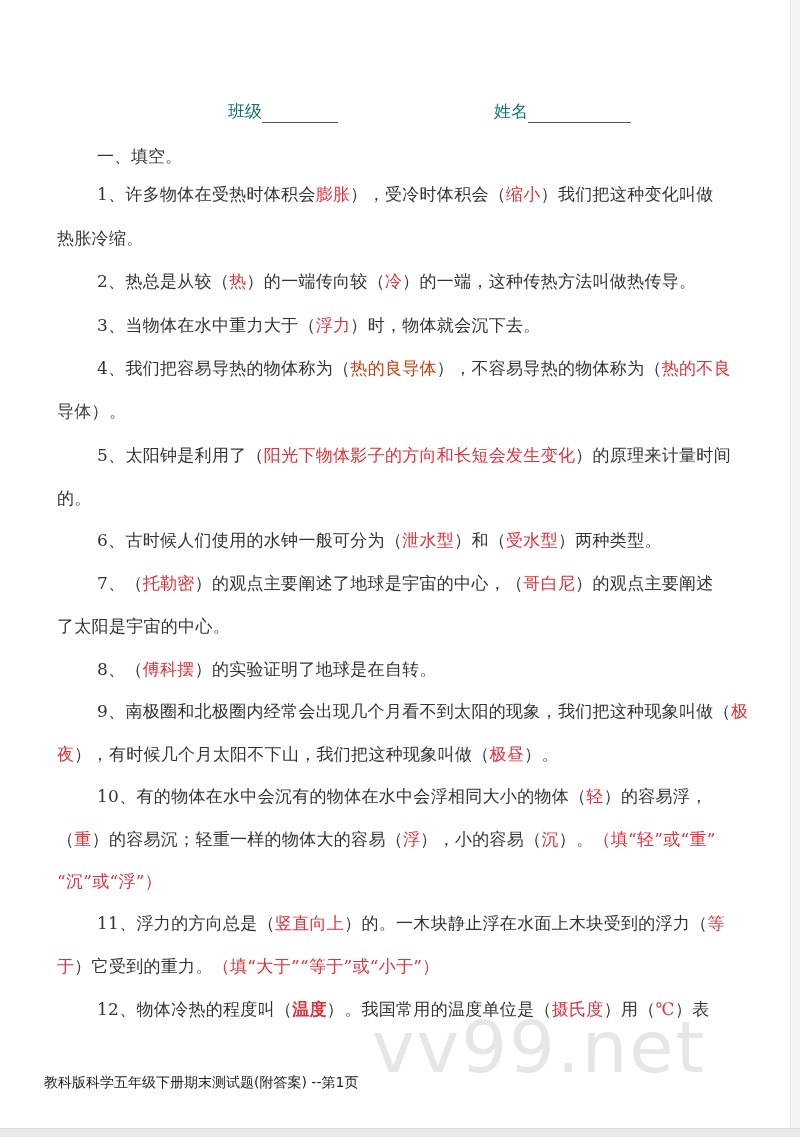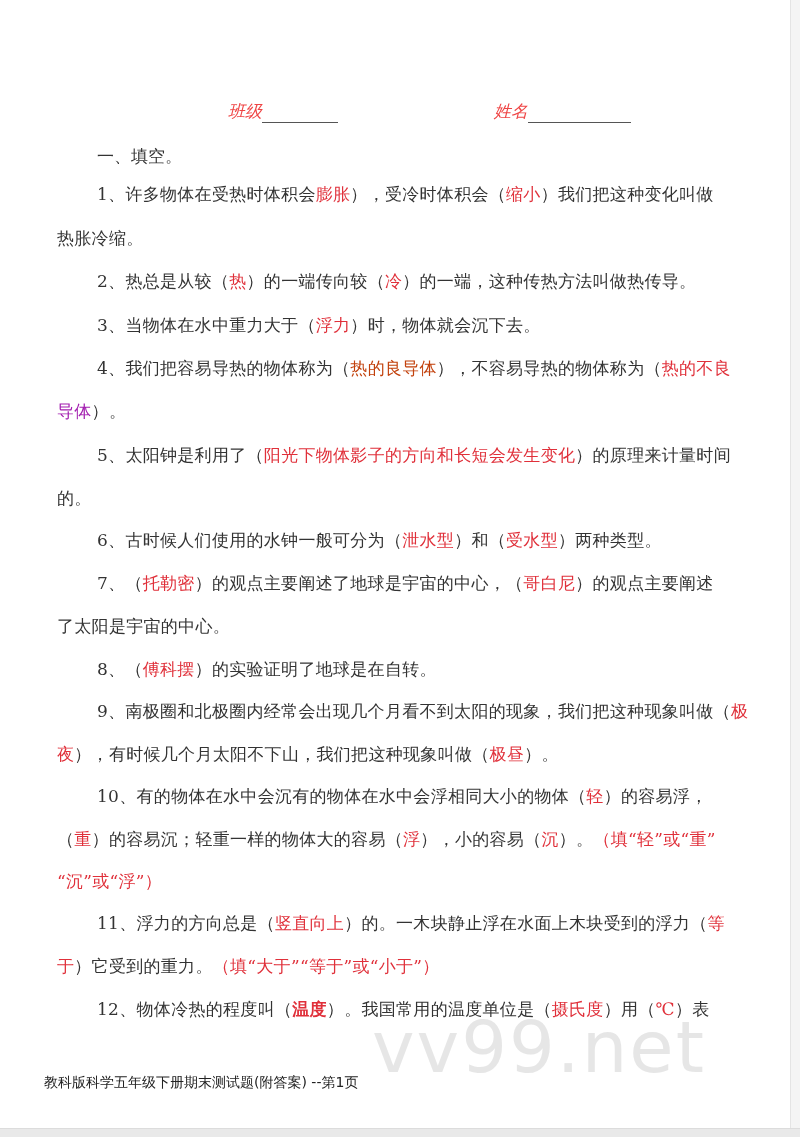--- a/index.html
+++ b/index.html
@@ -17,21 +17,21 @@
     position:absolute; left:791px; top:0; width:9px; height:1128px; background:#f4f4f4;
   }
   .bottom-strip {
     position:absolute; left:0; top:1128px; width:800px; height:9px;
     background:#e9e9e9; border-top:1px solid #dcdcdc;
   }
   .title {
     position:absolute; left:0; width:790px; top:40px; text-align:center;
     font-size:29px; letter-spacing:1px; color:#2b2b2b; font-weight:normal;
   }
-  .field { position:absolute; top:100px; font-size:17px; color:#ef4444;font-style:italic; }
+  .field { position:absolute; top:100px; font-size:17px; color:#0f766e; }
   .field .blank { display:inline-block; border-bottom:1px solid #555; height:18px; vertical-align:bottom; }
   .field-class { left:228px; }
   .field-class .blank { width:76px; }
   .field-name { left:494px; }
   .field-name .blank { width:103px; }
   .section {
     position:absolute; left:97px; top:145px; font-size:17px; color:#333;
   }
   .line {
     position:absolute; font-size:17px; white-space:nowrap; color:#333; letter-spacing:0.3px;
@@ -61,21 +61,21 @@
   </div>
 
   <div class="section">一、填空。</div>
 
   <div id="lines">
       <div class="line indent" style="top: 183px;"><span>1、许多物体在受热时体积会</span><span class="ans" style="color: rgb(224, 48, 58);">膨胀</span><span>），受冷时体积会（</span><span class="ans" style="color: rgb(224, 48, 58);">缩小</span><span>）我们把这种变化叫做</span></div>
       <div class="line flush" style="top: 227px;"><span>热胀冷缩。</span></div>
       <div class="line indent" style="top: 270px;"><span>2、热总是从较（</span><span class="ans" style="color: rgb(224, 48, 58);">热</span><span>）的一端传向较（</span><span class="ans" style="color: rgb(224, 48, 58);">冷</span><span>）的一端，这种传热方法叫做热传导。</span></div>
       <div class="line indent" style="top: 314px;"><span>3、当物体在水中重力大于（</span><span class="ans" style="color: rgb(224, 48, 58);">浮力</span><span>）时，物体就会沉下去。</span></div>
       <div class="line indent" style="top: 357px;"><span>4、我们把容易导热的物体称为（</span><span class="ans" style="color: #c2410c;">热的良导体</span><span>），不容易导热的物体称为（</span><span class="ans" style="color: rgb(224, 48, 58);">热的不良</span></div>
-      <div class="line flush" style="top: 400px;"><span class="ans" style="color: #a21caf; margin-top: 30px;">导体</span><span>）。</span></div>
+      <div class="line flush" style="top: 400px;"><span class="ans" style="color: #404040; margin-top: 30px;">导体</span><span>）。</span></div>
       <div class="line indent" style="top: 444px;"><span>5、太阳钟是利用了（</span><span class="ans" style="color: rgb(224, 48, 58);">阳光下物体影子的方向和长短会发生变化</span><span>）的原理来计量时间</span></div>
       <div class="line flush" style="top: 487px;"><span>的。</span></div>
       <div class="line indent" style="top: 529px;"><span>6、古时候人们使用的水钟一般可分为（</span><span class="ans" style="color: rgb(224, 48, 58);">泄水型</span><span>）和（</span><span class="ans" style="color: rgb(224, 48, 58);">受水型</span><span>）两种类型。</span></div>
       <div class="line indent" style="top: 572px;"><span>7、（</span><span class="ans" style="color: rgb(224, 48, 58);">托勒密</span><span>）的观点主要阐述了地球是宇宙的中心，（</span><span class="ans" style="color: rgb(224, 48, 58);">哥白尼</span><span>）的观点主要阐述</span></div>
       <div class="line flush" style="top: 615px;"><span>了太阳是宇宙的中心。</span></div>
       <div class="line indent" style="top: 658px;"><span>8、（</span><span class="ans" style="color: rgb(224, 48, 58);">傅科摆</span><span>）的实验证明了地球是在自转。</span></div>
       <div class="line indent" style="top: 700px;"><span>9、南极圈和北极圈内经常会出现几个月看不到太阳的现象，我们把这种现象叫做（</span><span class="ans" style="color: rgb(224, 48, 58);">极</span></div>
       <div class="line flush" style="top: 743px;"><span class="ans" style="color: rgb(224, 48, 58);">夜</span><span>），有时候几个月太阳不下山，我们把这种现象叫做（</span><span class="ans" style="color: rgb(224, 48, 58);">极昼</span><span>）。</span></div>
       <div class="line indent" style="top: 785px;"><span>10、有的物体在水中会沉有的物体在水中会浮相同大小的物体（</span><span class="ans" style="color: rgb(224, 48, 58);">轻</span><span>）的容易浮，</span></div>
       <div class="line flush" style="top: 828px;"><span>（</span><span class="ans" style="color: rgb(224, 48, 58);">重</span><span>）的容易沉；轻重一样的物体大的容易（</span><span class="ans" style="color: rgb(224, 48, 58);">浮</span><span>），小的容易（</span><span class="ans" style="color: rgb(224, 48, 58);">沉</span><span>）。</span><span class="ans" style="color: rgb(224, 48, 58);">（填“轻”或“重”</span></div>

